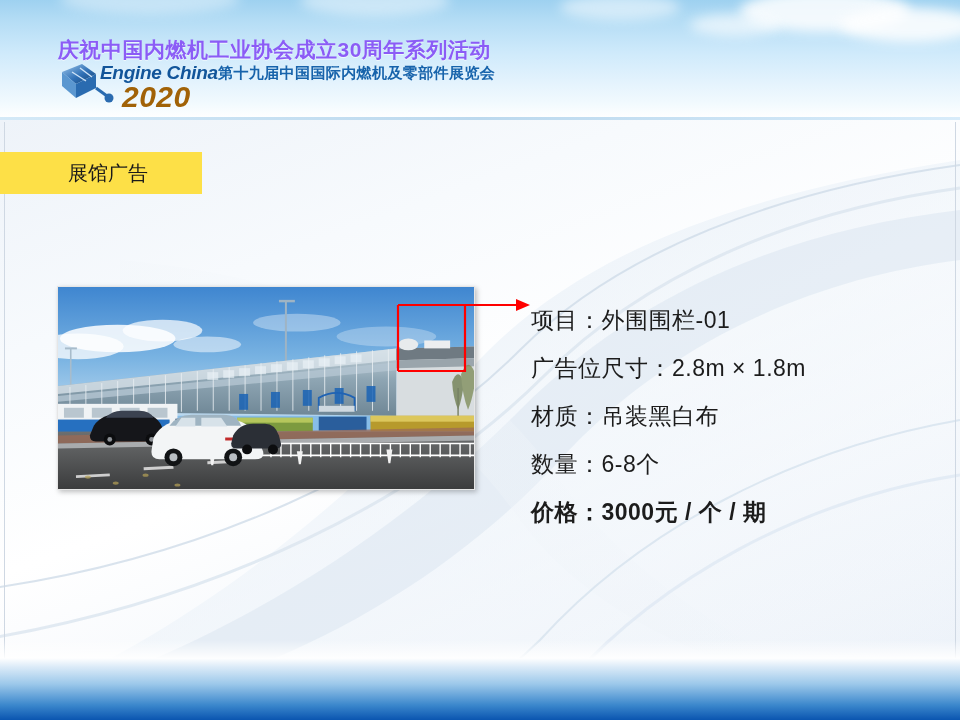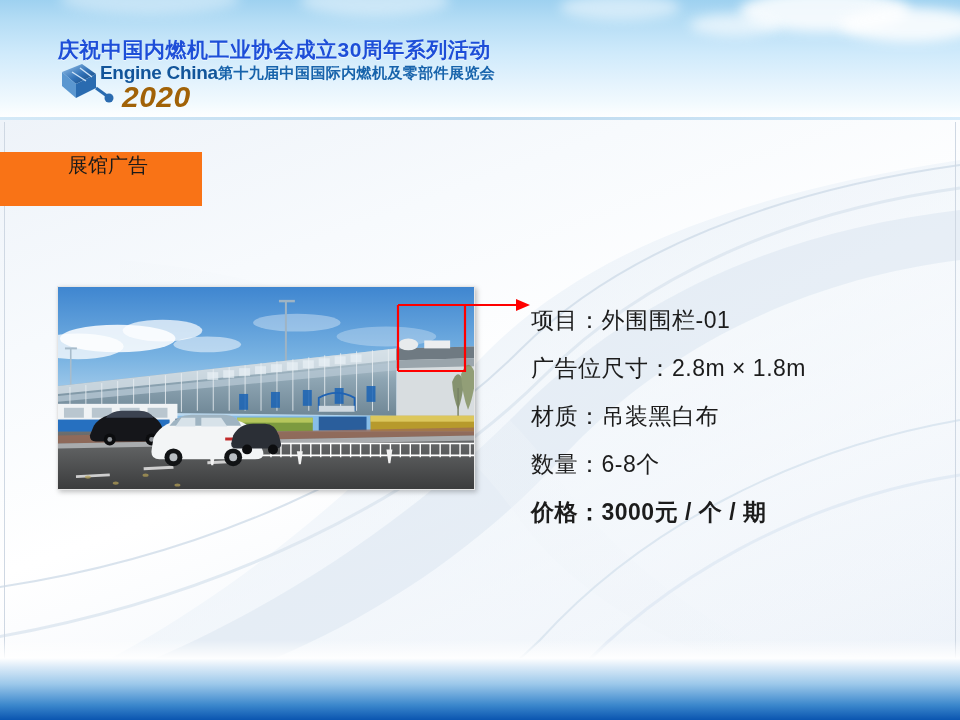--- a/index.html
+++ b/index.html
@@ -31,28 +31,28 @@
     background:linear-gradient(180deg,#9ed1f0 0%,#b5ddf5 18%,#cfeafb 45%,#e4f3fd 70%,#f2fafe 88%,#ffffff 100%);
     overflow:hidden;
   }
   .cloud { position:absolute; background:#ffffff; border-radius:50%; filter:blur(6px); opacity:.85; }
   .header-underline {
     position:absolute; left:0; top:117px; width:960px; height:3px;
     background:linear-gradient(90deg,#d4e9f7,#bcd9ee,#d8ecfa);
   }
   .hdr-title {
     position:absolute; left:58px; top:36px;
-    font-size:21px; font-weight:bold; color:#1d4ed8;
+    font-size:21px; font-weight:bold; color:#8b5cf6;
     letter-spacing:.5px; white-space:nowrap;
     text-shadow:0 1px 0 rgba(255,255,255,.6);
   }
   .logo-wrap { position:absolute; left:58px; top:62px; width:155px; height:45px; }
   .logo-text1 {
     position:absolute; left:42px; top:0px;
-    font-size:19px; font-weight:bold; color:#12559a;
+    font-size:19px; font-weight:bold; font-style:italic; color:#12559a;
     letter-spacing:-.3px; white-space:nowrap;
   }
   .logo-text2 {
     position:absolute; left:64px; top:18px;
     font-size:30px; font-weight:bold; font-style:italic; color:#a16207;
     letter-spacing:.5px; white-space:nowrap;
   }
   .hdr-sub1 {
     position:absolute; left:218px; top:64px;
     font-size:15px; font-weight:bold; color:#1763ab; white-space:nowrap;
@@ -64,23 +64,23 @@
     letter-spacing:.4px;
   }
   .hdr-right {
     position:absolute; left:750px; top:64px;
     font-size:21px; font-weight:bold; color:#141414; white-space:nowrap;
     letter-spacing:1px;
   }
 
   
   .section-title-box {
-    position:absolute; left:0px; top:152px; width:202px; height:54px;
-    background:#f97316;
-    display:flex; 
+    position:absolute; left:0px; top:152px; width:202px; height:42px;
+    background:#fde047;
+    display:flex; align-items:center;
   }
   .section-title-text {
     margin-left:68px; font-size:20px; color:#1a1a1a; white-space:nowrap;
   }
 
   
   .photo {
     position:absolute; left:57px; top:286px; width:418px; height:204px;
     border:1px solid #e6e6e6;
     box-shadow:2px 2px 5px rgba(0,0,0,.25);

